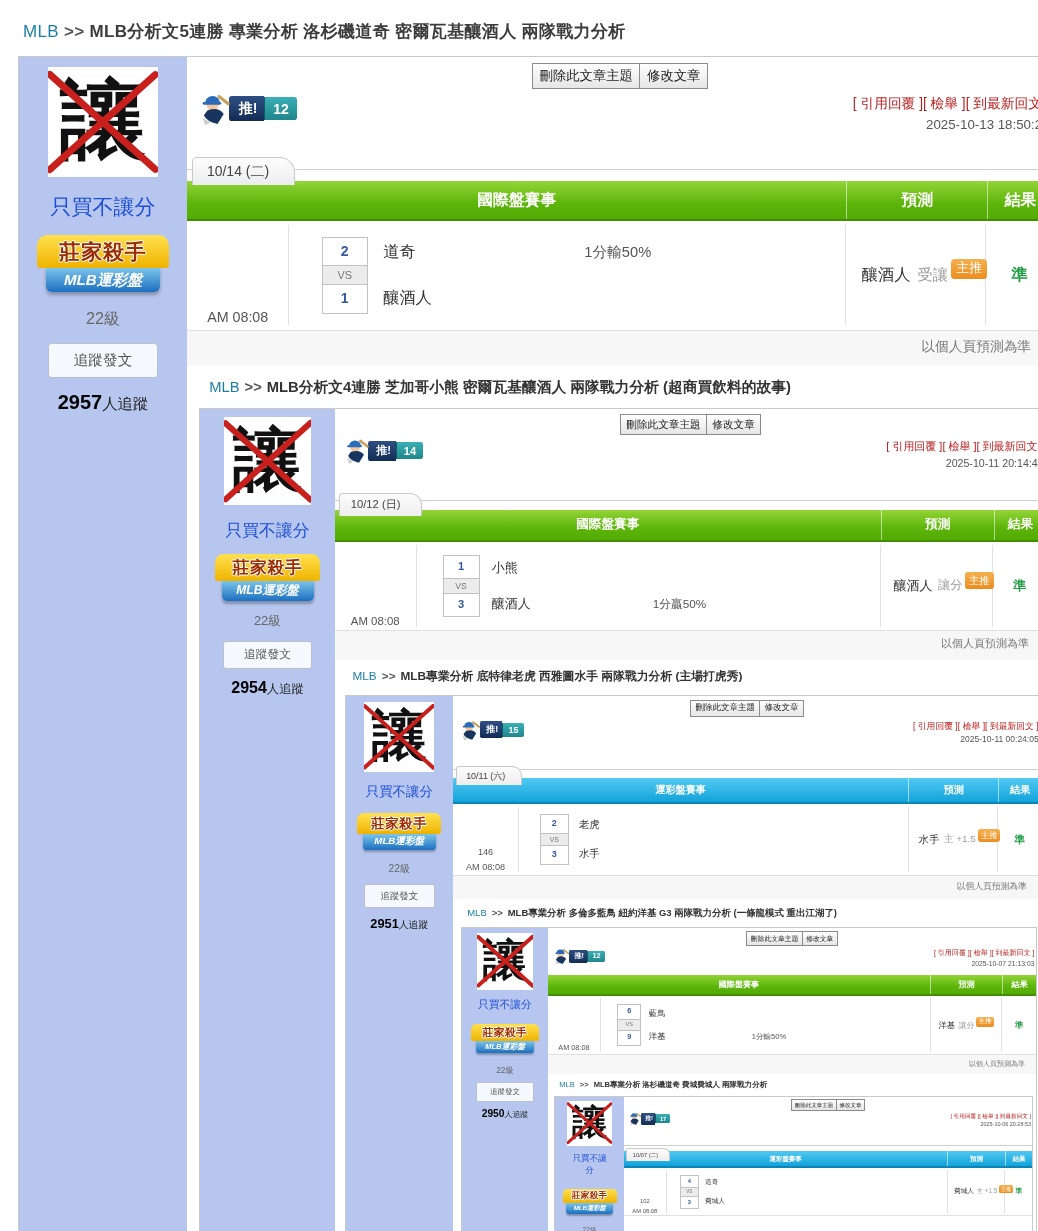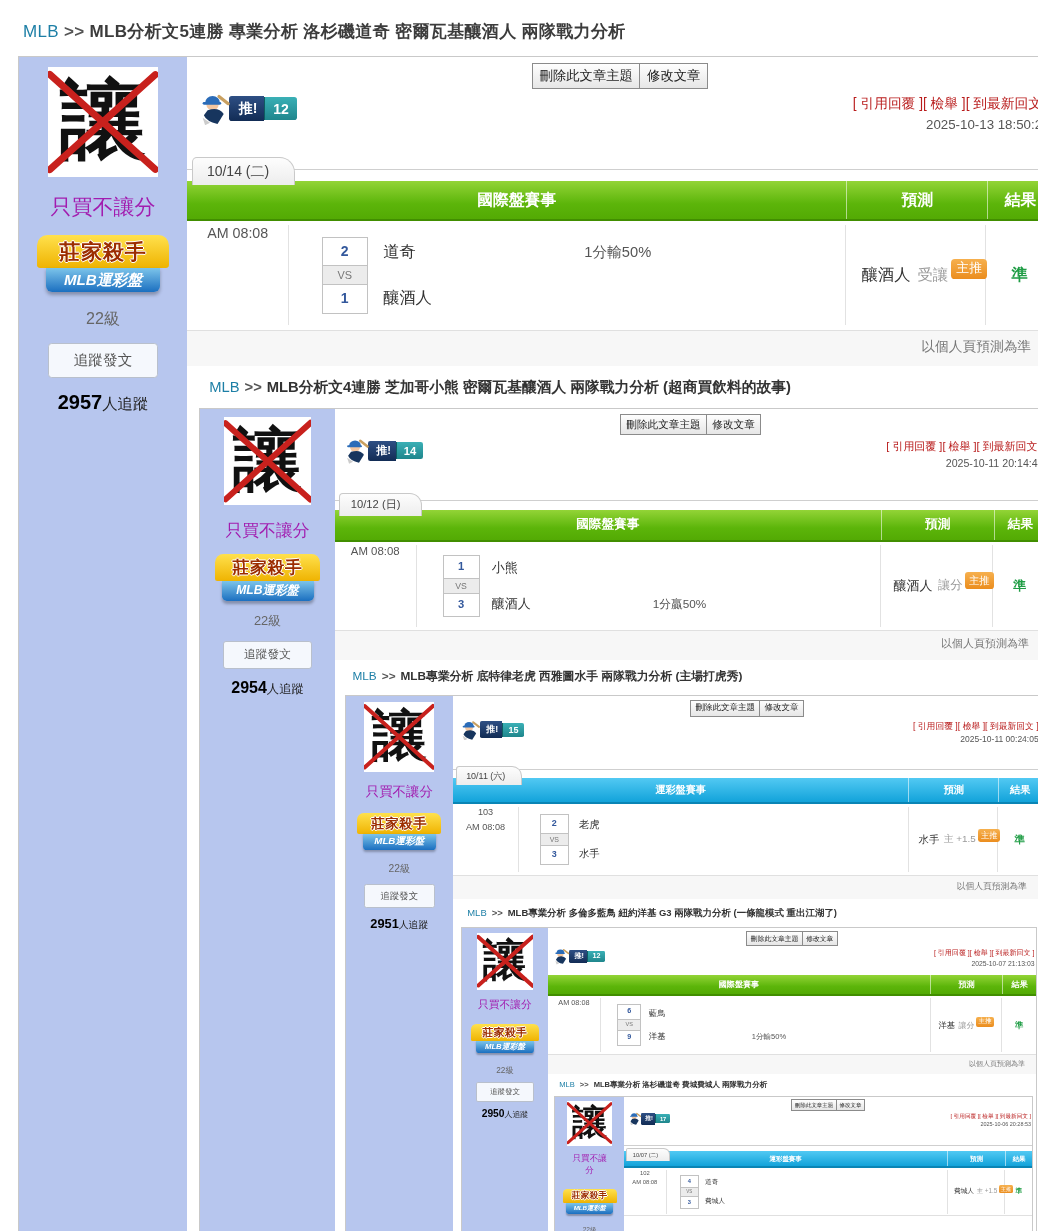--- a/index.html
+++ b/index.html
@@ -16,21 +16,21 @@
   .unit.root{font-size:14px}
   .unit.root > .post-panel{margin-left:18px;width:1036px}
   .post-panel{display:flex;background:#fff;border:1px solid #c9c9c9;box-sizing:border-box}
 
   .sidebar{width:12em;flex:none;background:#b7c6ee;text-align:center;padding-top:.7em;box-sizing:border-box}
   .avatar{width:7.85em;height:7.85em;background:#fff;margin:0 auto;position:relative;overflow:hidden;cursor:pointer}
   .avatar-char{display:block;font-family:"Liberation Serif","DejaVu Serif",serif;font-weight:bold;font-size:6.1em;line-height:1.26;color:#111}
   .avatar .x1,.avatar .x2{content:"";position:absolute;left:-18%;top:50%;width:136%;height:.5em;background:#c8211d;border-radius:.25em}
   .avatar .x1{transform:translateY(-50%) rotate(42deg)}
   .avatar .x2{transform:translateY(-50%) rotate(-42deg)}
-  .nickname{margin:.8em 16px .65em;font-size:1.5em;color:#a21caf;cursor:pointer}
+  .nickname{margin:.8em 16px .65em;font-size:1.5em;color:#1d4ed8;cursor:pointer}
   .rank-badge{width:9.4em;margin:12px auto}
   .badge-top{background:linear-gradient(180deg,#ffe14d,#efb301);border-radius:.5em .5em .15em .15em;padding:.16em 0 .08em;
     font-size:1.5em;font-weight:bold;color:#9c2d00;letter-spacing:.04em;
     text-shadow:-1px 0 #fff,1px 0 #fff,0 -1px #fff,0 1px #fff}
   .badge-bottom{background:linear-gradient(180deg,#7cc4ea,#1b6fc0);margin:0 .55em;padding:.14em 7px;
     font-size:1.08em;font-weight:bold;font-style:italic;color:#fff;border-radius:0 0 .4em .4em;
     box-shadow:0 .18em .25em rgba(0,0,0,.28)}
   .level{margin:.95em 0 .8em;font-size:1.15em;color:#666}
   .follow-btn{font:inherit;font-size:1.05em;color:#555;background:#f5f8fd;border:1px solid #b9c0cc;border-radius:.25em;
     padding:.5em 1.7em;cursor:pointer}
@@ -61,21 +61,21 @@
     border-radius:.35em 1.1em 0 0;padding:.32em 1.8em .28em 1em;color:#444;position:relative;top:16px;cursor:pointer}
 
   .game-table{margin-top:.85em}
   .thead{display:flex;color:#fff;font-weight:bold;font-size:1.13em;text-align:center}
   .thead.green{background:linear-gradient(180deg,#93d437 0%,#5cb50a 60%,#53aa04 100%);border-bottom:2px solid #418e00}
   .thead.blue{background:linear-gradient(180deg,#52c9f3,#12a3da);border-bottom:2px solid #0a85b5}
   .h-event{flex:1;line-height:2.35em;border-right:1px solid rgba(255,255,255,.55)}
   .h-pred{width:8.9em;flex:none;line-height:2.35em;border-right:1px solid rgba(255,255,255,.55);box-sizing:border-box}
   .h-res{width:4.1em;flex:none;line-height:2.35em}
   .trow{display:flex;align-items:stretch;border-bottom:1px solid #e0e0e0;background:#fff;padding:.3em 0}
-  .c-time{width:7.1em;flex:none;display:flex;flex-direction:column;justify-content:flex-start;align-items:center;
+  .c-time{width:7.1em;flex:none;display:flex;flex-direction:column;justify-content:flex-end;align-items:center;
     gap:.55em;color:#555;font-size:1.02em;border-right:1px solid #e2e2e2}
   .game-no:empty{display:none}
   .c-event{flex:1;display:flex;align-items:center;padding:.85em 0 .85em 2.3em;border-right:1px solid #e2e2e2}
   .score-stack{width:3.3em;flex:none;text-align:center}
   .score-box{height:1.95em;line-height:1.95em;border:1px solid #c2c2c2;background:#fff;font-weight:bold;color:#33589c}
   .vs-box{font-size:.78em;height:1.68em;line-height:1.68em;background:#ececec;border-left:1px solid #c2c2c2;border-right:1px solid #c2c2c2;color:#777}
   .team-stack{margin-left:1.1em;flex:1;display:flex;flex-direction:column}
   .team-line{height:1.95em;display:flex;align-items:center}
   .team-line + .team-line{margin-top:1.32em}
   .team-name{font-size:1.16em;color:#333;min-width:5.6em}
@@ -314,21 +314,21 @@
                   <span class="tab">10/11 (六)</span>
                 </div>
                 <div class="game-table">
                   <div class="thead blue">
                     <div class="h-event">運彩盤賽事</div>
                     <div class="h-pred">預測</div>
                     <div class="h-res">結果</div>
                   </div>
                   <div class="trow">
                     <div class="c-time">
-                      <div class="game-no">103</div>
+                      <div class="game-no">146</div>
                       <div>AM 08:08</div>
                     </div>
                     <div class="c-event">
                       <div class="score-stack">
                         <div class="score-box">2</div>
                         <div class="vs-box">VS</div>
                         <div class="score-box">3</div>
                       </div>
                       <div class="team-stack">
                         <div class="team-line">

